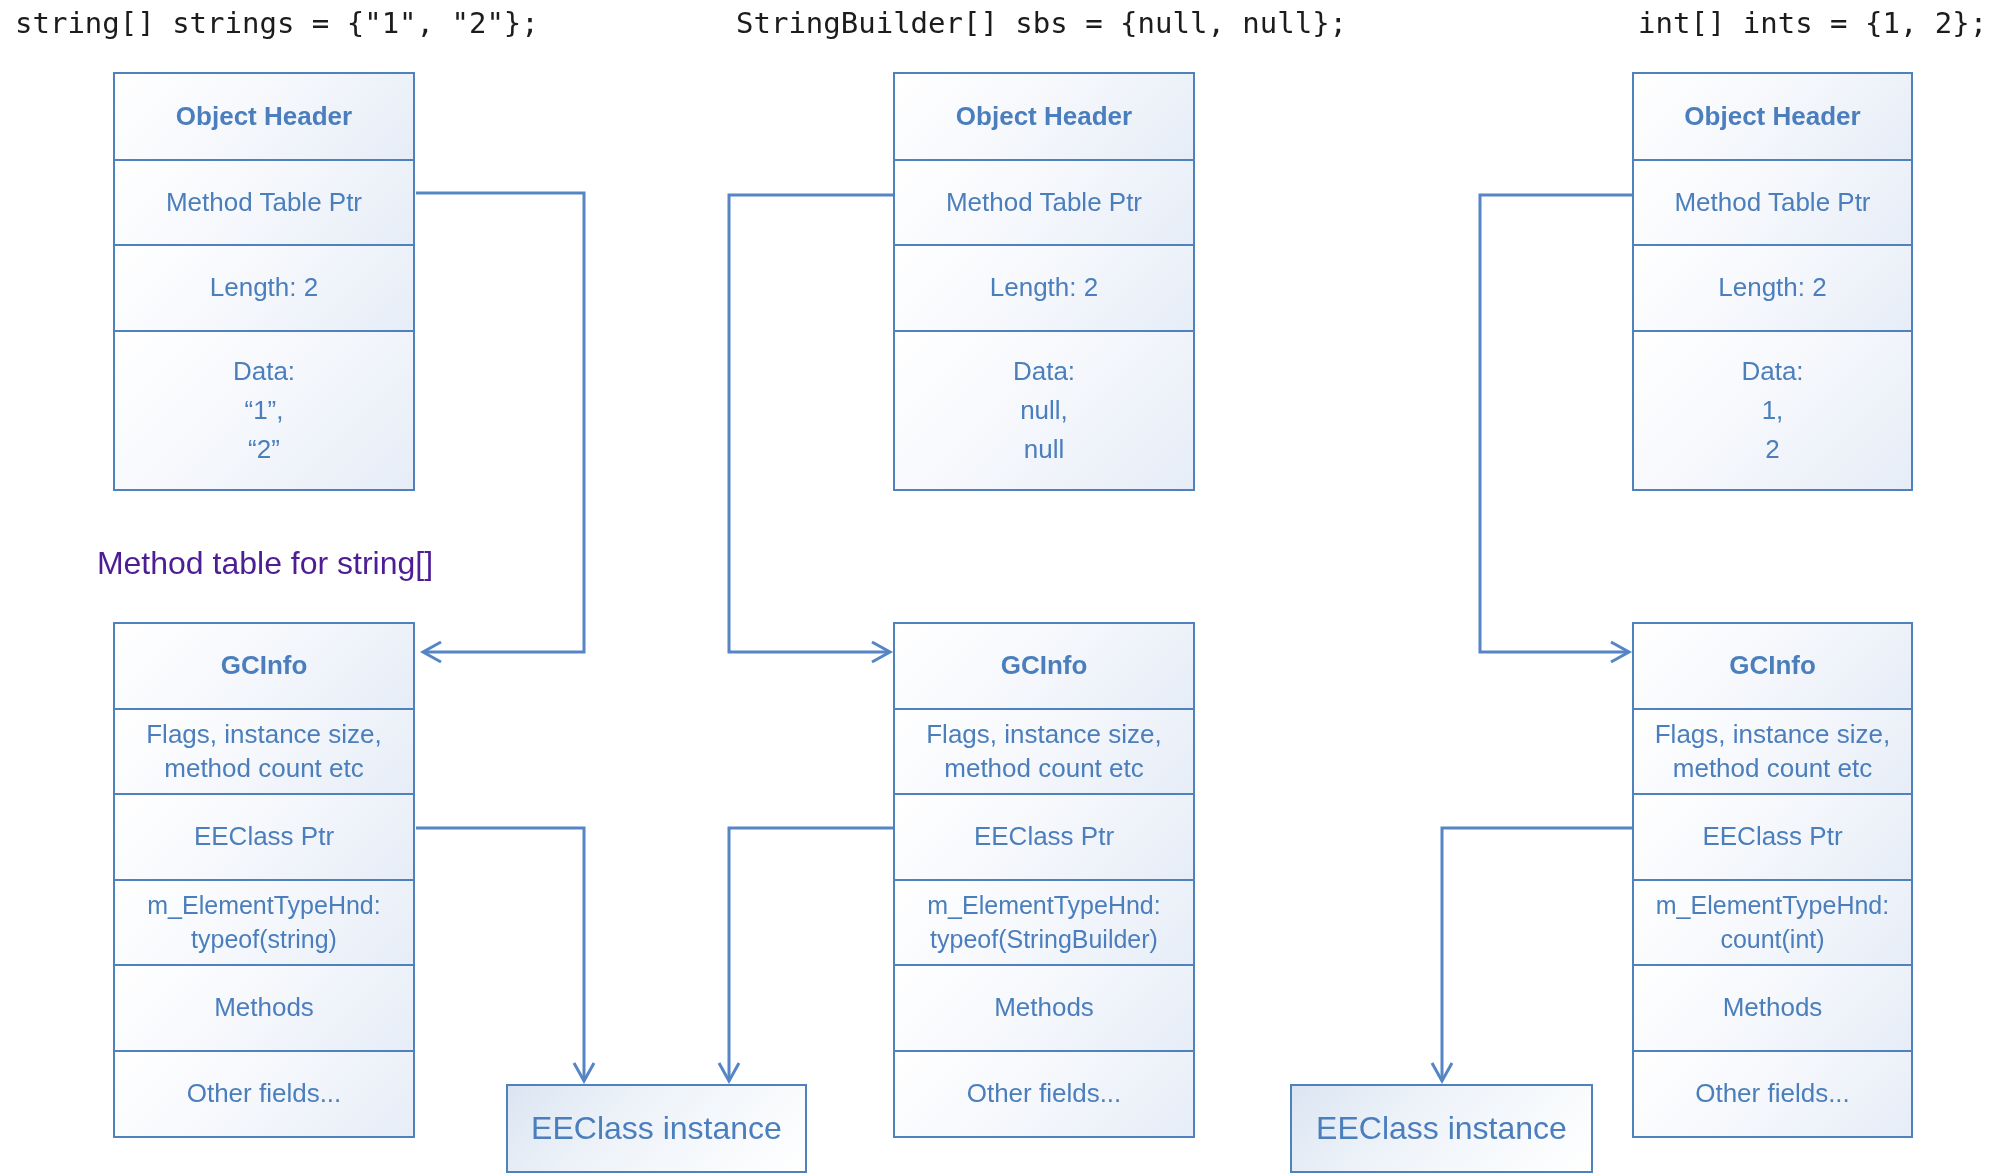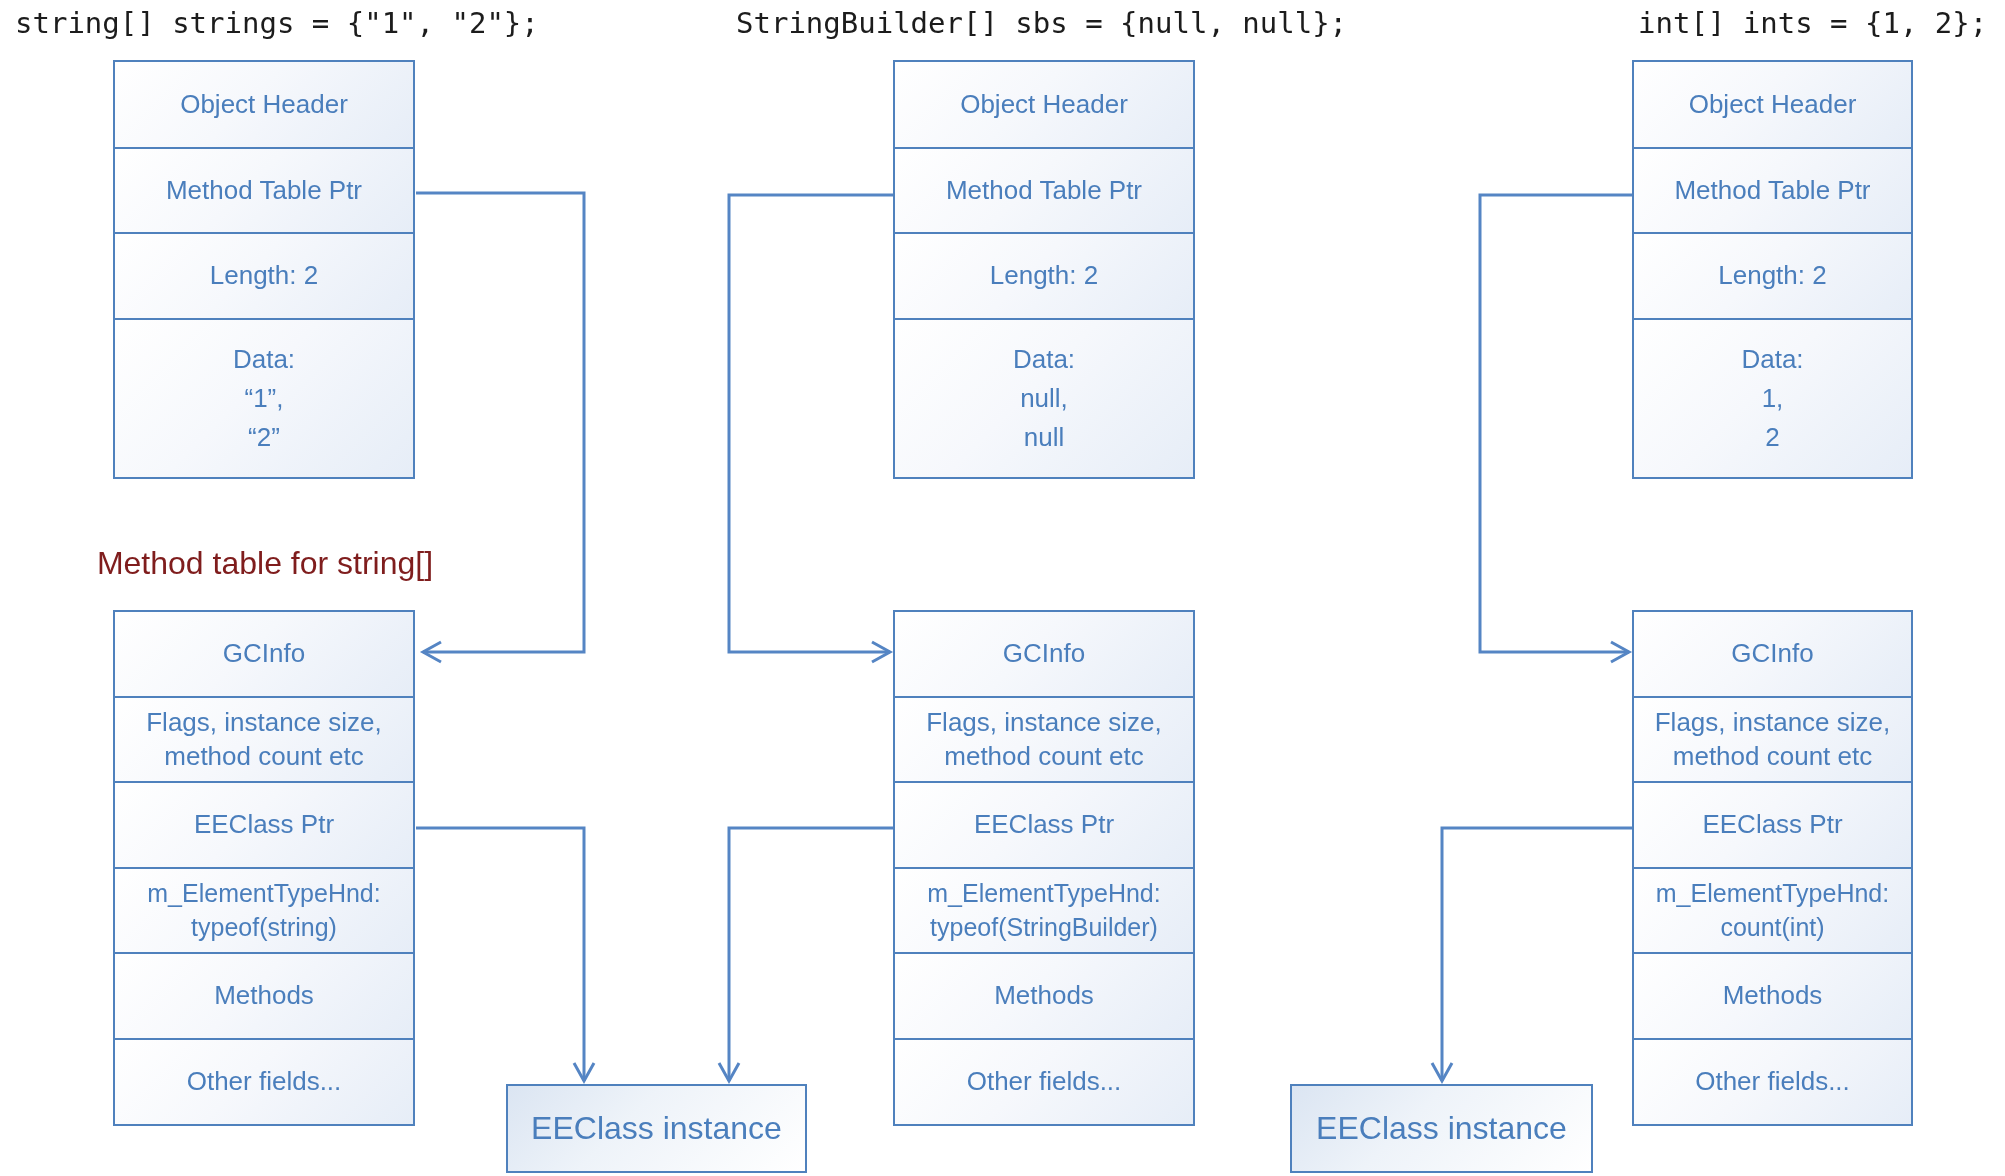--- a/index.html
+++ b/index.html
@@ -21,30 +21,30 @@
     border:2.5px solid #4f81bd;
     margin-top:-2.5px;
     display:flex;flex-direction:column;
     align-items:center;justify-content:center;
     text-align:center;
     color:#4a7ebc;
     font-size:26px;line-height:1.28;
     background:linear-gradient(135deg,#ffffff 0%,#f6f8fc 45%,#e6edf7 100%);
     padding:0 4px;
   }
-  .row:first-child{margin-top:0;}
+  .row:first-child{margin-top:12px;font-weight:bold;}
   .h89{height:89px}
   .h88{height:88px}
   .h161{height:161px}
   .data-lines{line-height:1.5;}
   .bold-row{font-weight:normal;font-size:25px;line-height:1.35;}
   .mt-label{
     position:absolute;top:538px;height:50px;
     display:flex;align-items:center;justify-content:center;
-    font-size:32px;color:#7f1d1d;white-space:nowrap;
+    font-size:32px;color:#4c1d95;white-space:nowrap;
   }
   .eeclass{
     position:absolute;top:1084px;height:89px;
     box-sizing:border-box;border:2.5px solid #4f81bd;
     display:flex;align-items:center;justify-content:center;
     color:#4a7ebc;font-size:32px;
     background:linear-gradient(135deg,#dbe5f2 0%,#eef3f9 40%,#ffffff 100%);
   }
   .connectors{position:absolute;left:0;top:0;width:2005px;height:1176px;pointer-events:none;}
   .connectors path{fill:none;stroke:#5585c4;stroke-width:3;}

